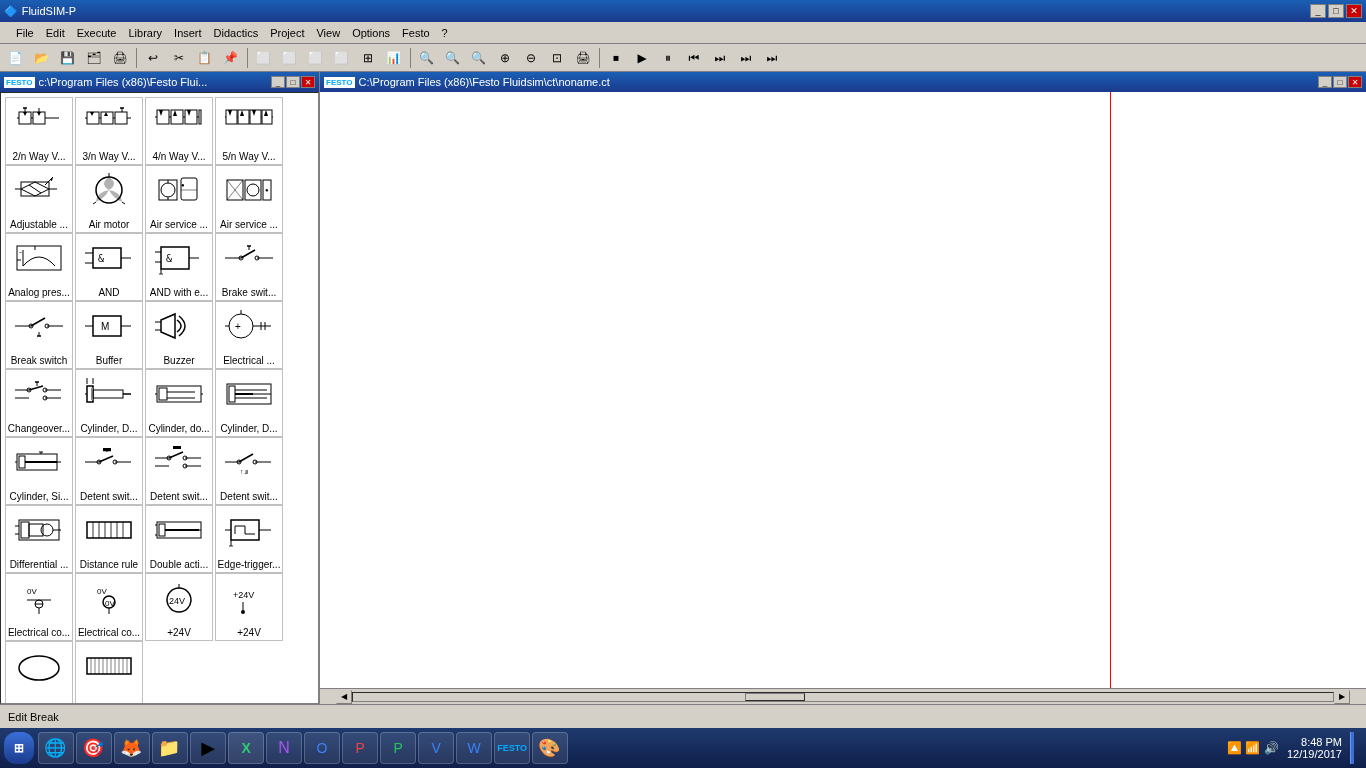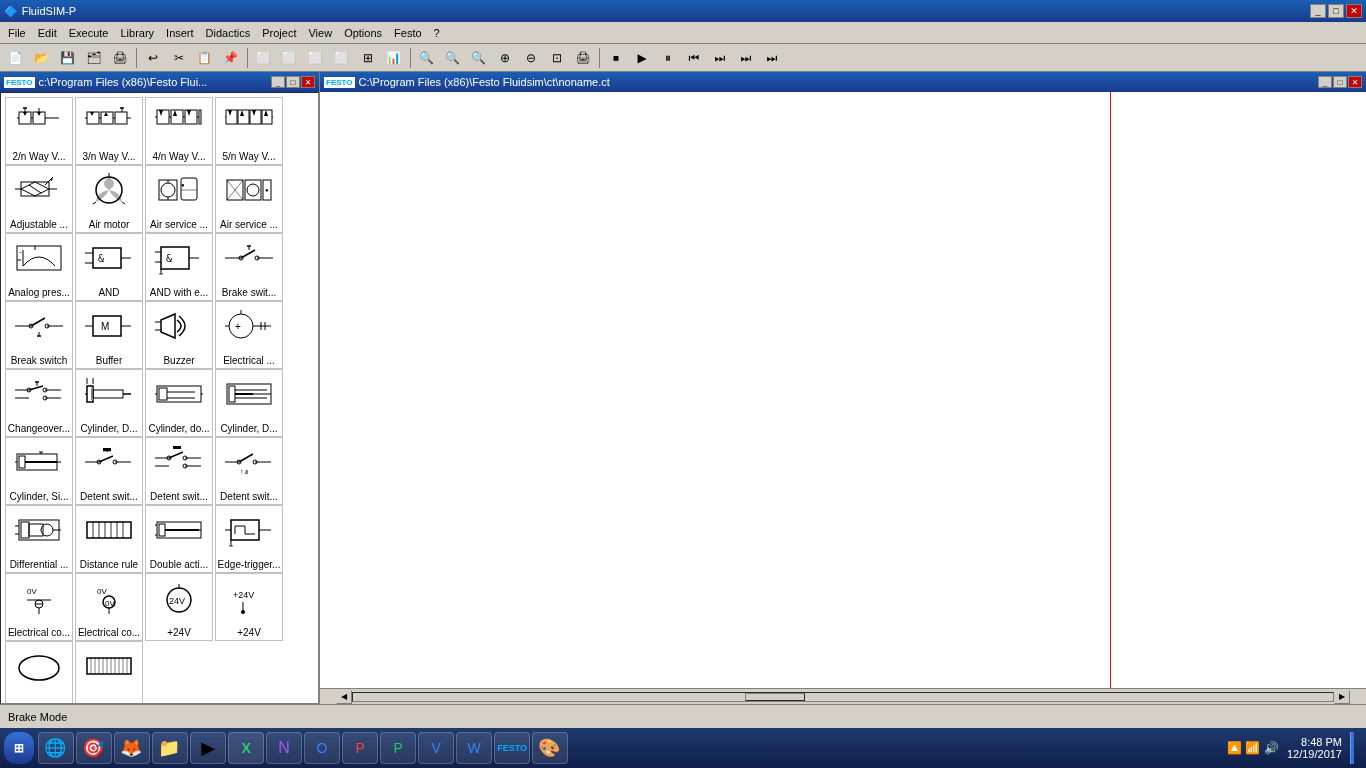--- a/index.html
+++ b/index.html
@@ -24,21 +24,21 @@
     }
     .title-btn.close { background: #cc0000; color: white; }
 
     
     .menu-bar {
       background: #d4d0c8;
       height: 22px;
       display: flex;
       align-items: center;
       border-bottom: 1px solid #808080;
-      padding: 0 2px;
+      padding: 0 10px;
     }
     .menu-item {
       padding: 2px 6px;
       font-size: 11px;
       cursor: pointer;
     }
 
     
     .toolbar {
       background: #d4d0c8;
@@ -885,21 +885,21 @@
       <div class="h-scroll-track">
         <div class="h-scroll-thumb"></div>
       </div>
       <div style="width:16px;height:14px;background:#d4d0c8;border:1px outset #d4d0c8;display:flex;align-items:center;justify-content:center;font-size:8px;cursor:pointer;">▶</div>
     </div>
   </div>
 
 </div>
 
 <div class="status-bar">
-  <span>Brake Mode</span>
+  <span>Edit Break</span>
 </div>
 
 <div class="taskbar">
   <div class="start-btn">
     <span>⊞</span>
   </div>
   <div class="taskbar-apps">
     <div class="taskbar-app">🌐</div>
     <div class="taskbar-app">🎯</div>
     <div class="taskbar-app">🦊</div>

